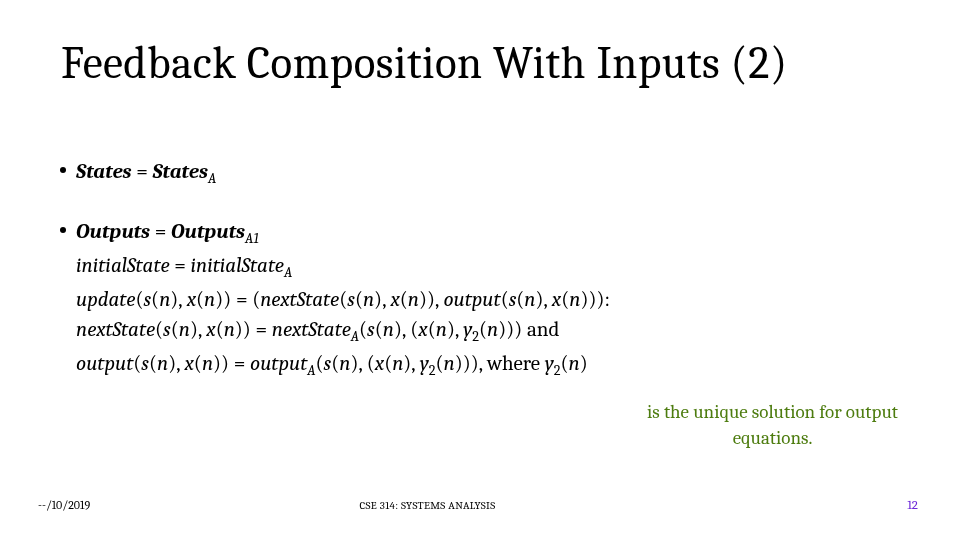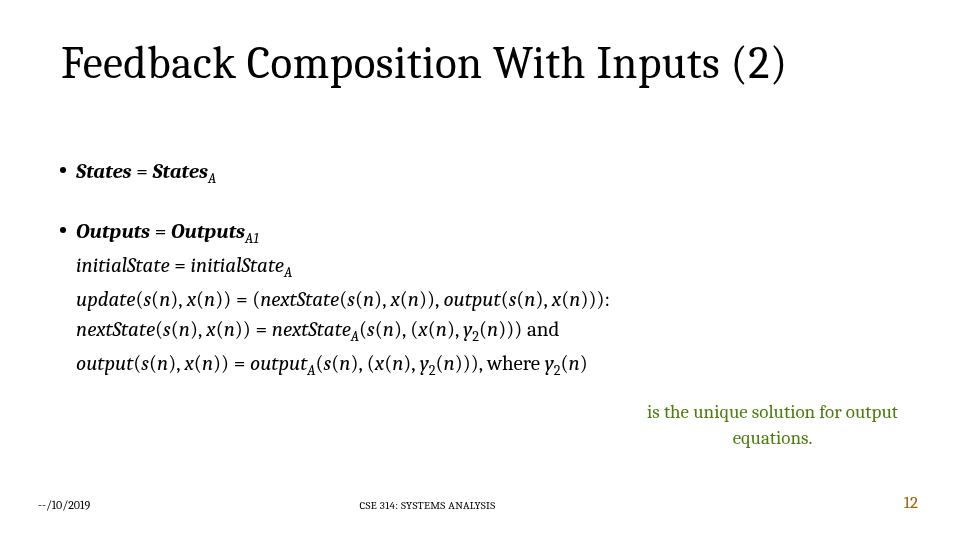--- a/index.html
+++ b/index.html
@@ -12,21 +12,21 @@
   .bullet { display: flex; gap: 10px; margin-bottom: 26px; }
   .bullet .dot { width: 6px; height: 6px; background: #000; border-radius: 50%; margin-top: 11px; flex-shrink: 0; }
   .math { font-family: Cambria, 'Cambria Math', Georgia, serif; font-size: 21px; color: #000; line-height: 1.45; }
   .math .bi { font-weight: 700; font-style: italic; }
   .math .it { font-style: italic; }
   .math sub { font-size: 0.68em; vertical-align: sub; font-style: italic; }
   .math sub.r { font-style: normal; }
   .unique { position: absolute; top: 400px; right: 60px; width: 255px; font-size: 19px; font-family: Cambria, Georgia, serif; color: #4d7c0f; line-height: 1.35; text-align: center; }
   .footer-date { position: absolute; bottom: 28px; left: 38px; font-size: 12px; color: #000; font-family: Cambria, Georgia, serif; }
   .footer-center { position: absolute; bottom: 28px; width: 855px; text-align: center; font-size: 11px; color: #000; font-family: Cambria, Georgia, serif; letter-spacing: 0.3px; }
-  .footer-page { position: absolute; bottom: 28px; right: 42px; font-size: 17px; color: #a16207; font-family: Cambria, Georgia, serif; }
+  .footer-page { position: absolute; bottom: 28px; right: 42px; font-size: 13px; color: #6d28d9; font-family: Cambria, Georgia, serif; }
 </style>
 </head>
 <body>
 
 <div class="slide">
 
   <div class="title-wrap">
     <div class="accent-bar"></div>
     <h1 class="title">Feedback Composition With Inputs (2)</h1>
   </div>

